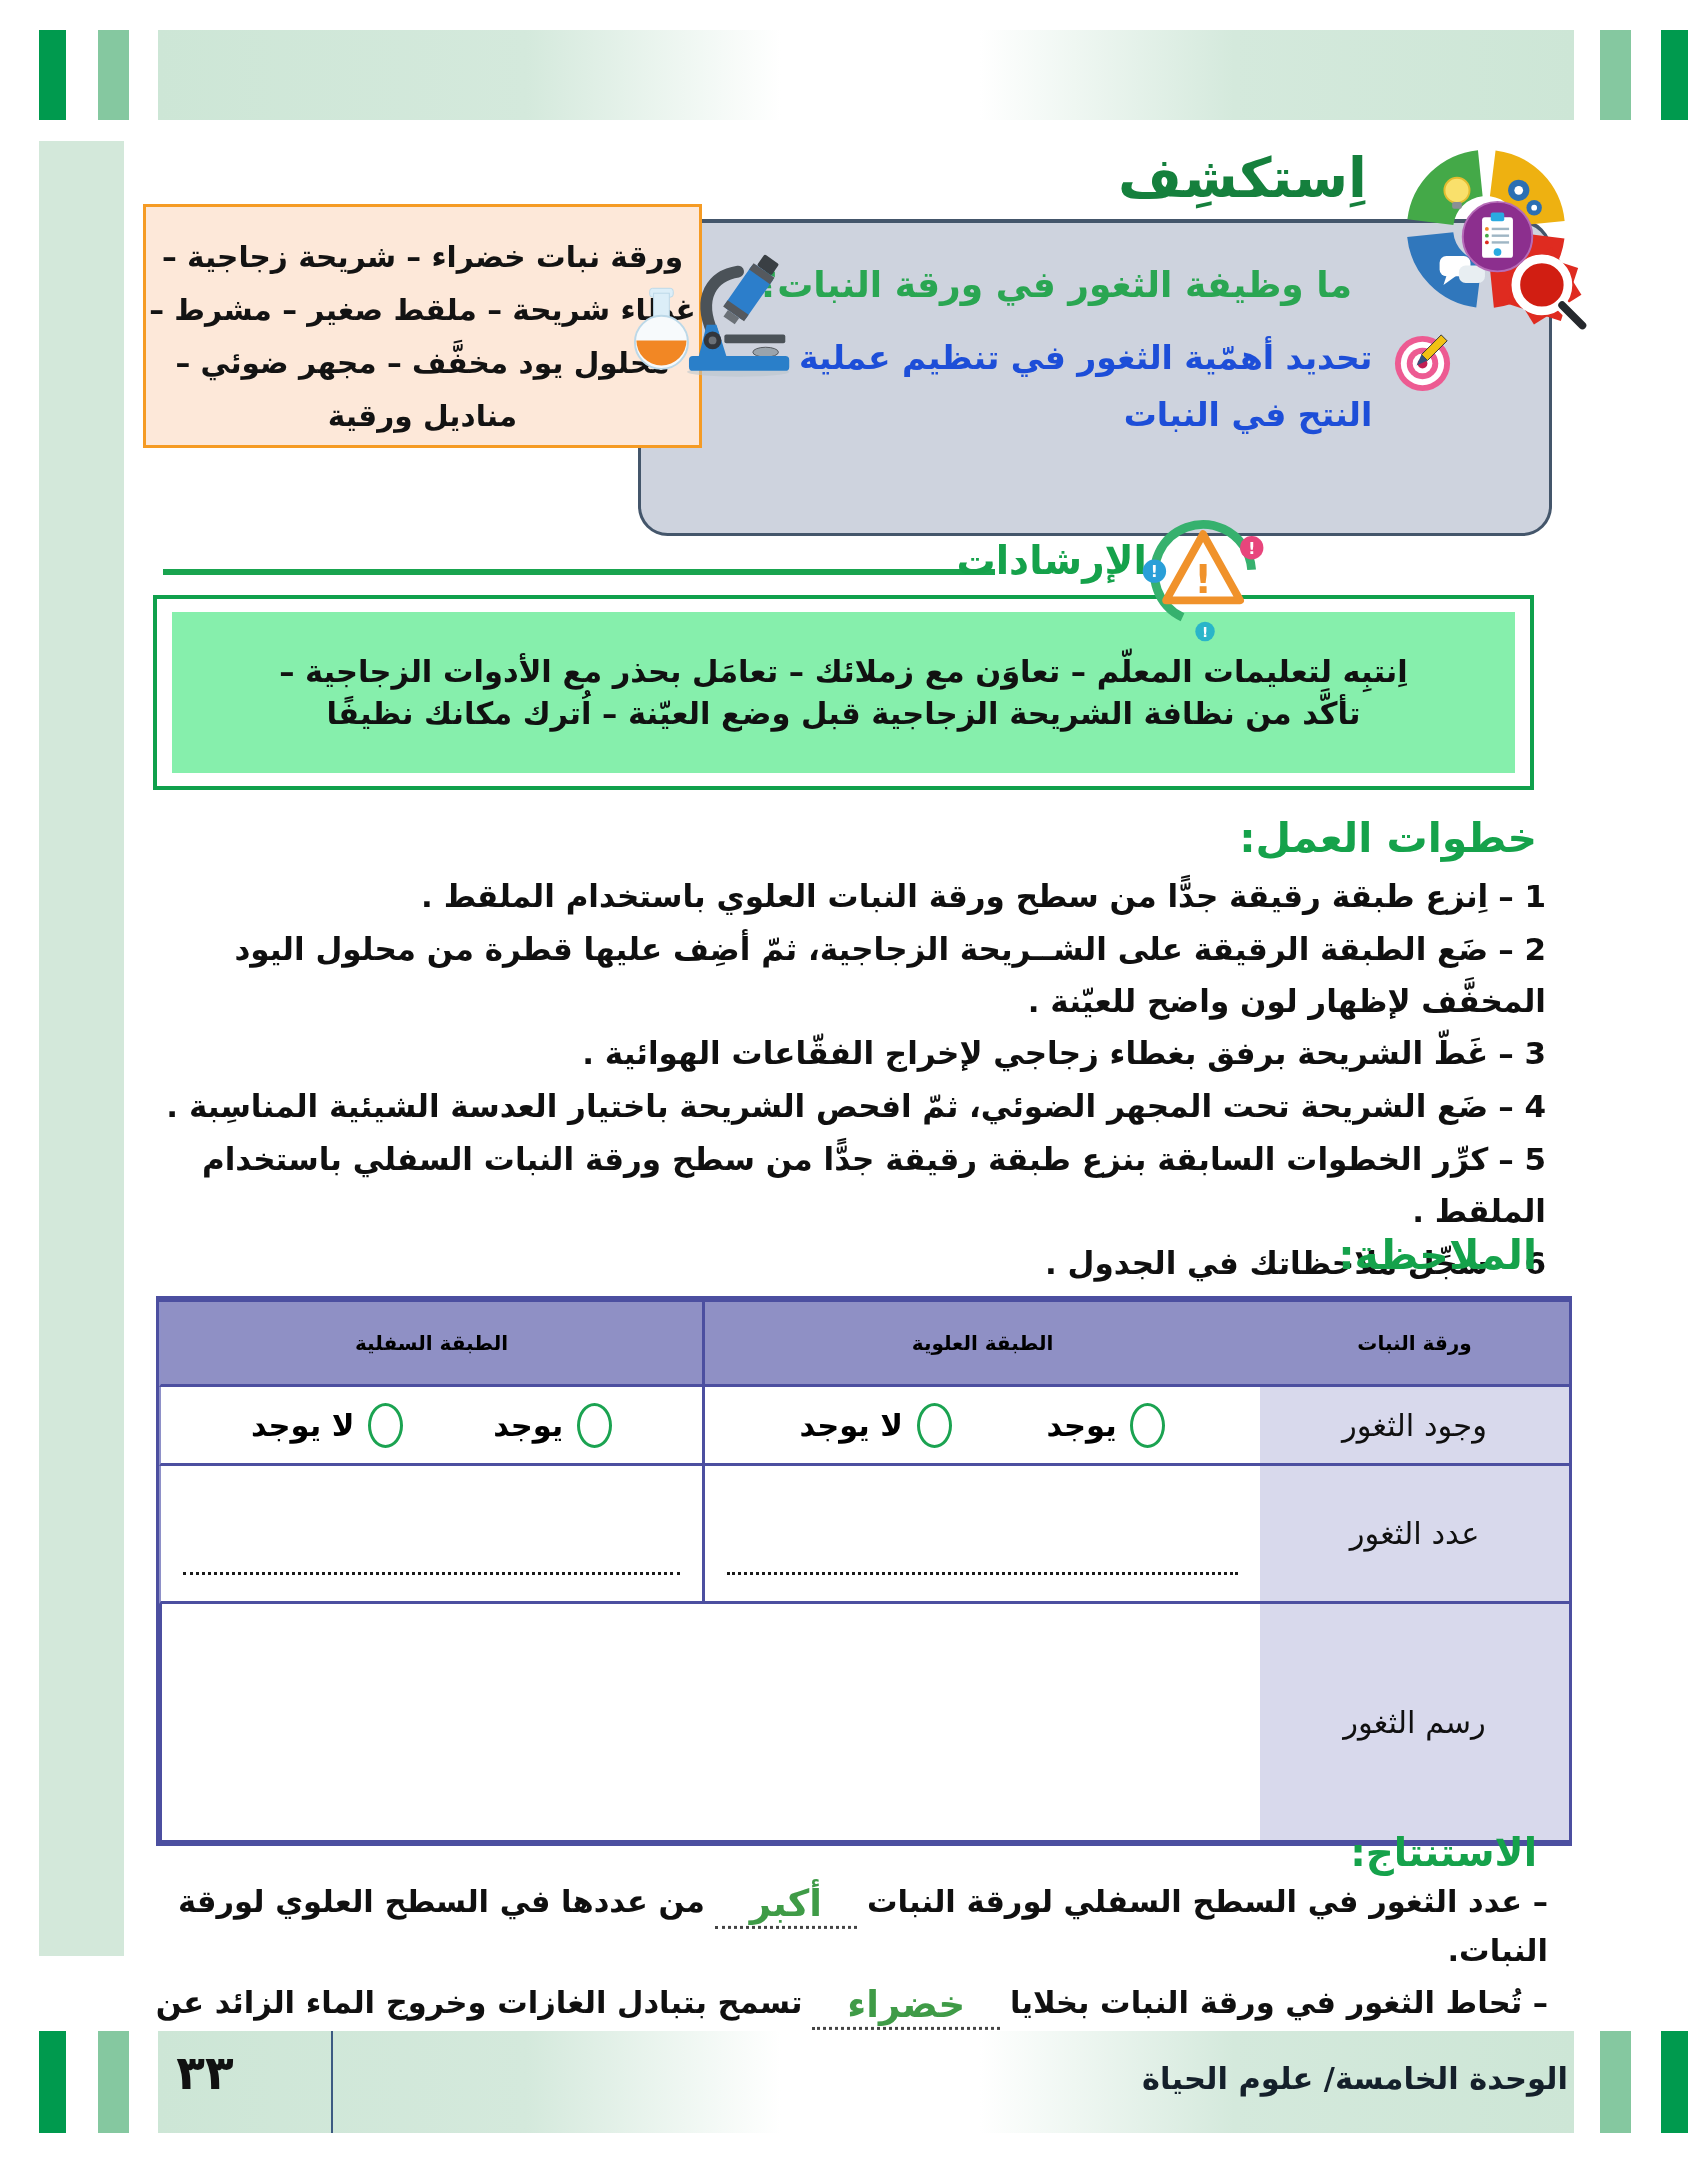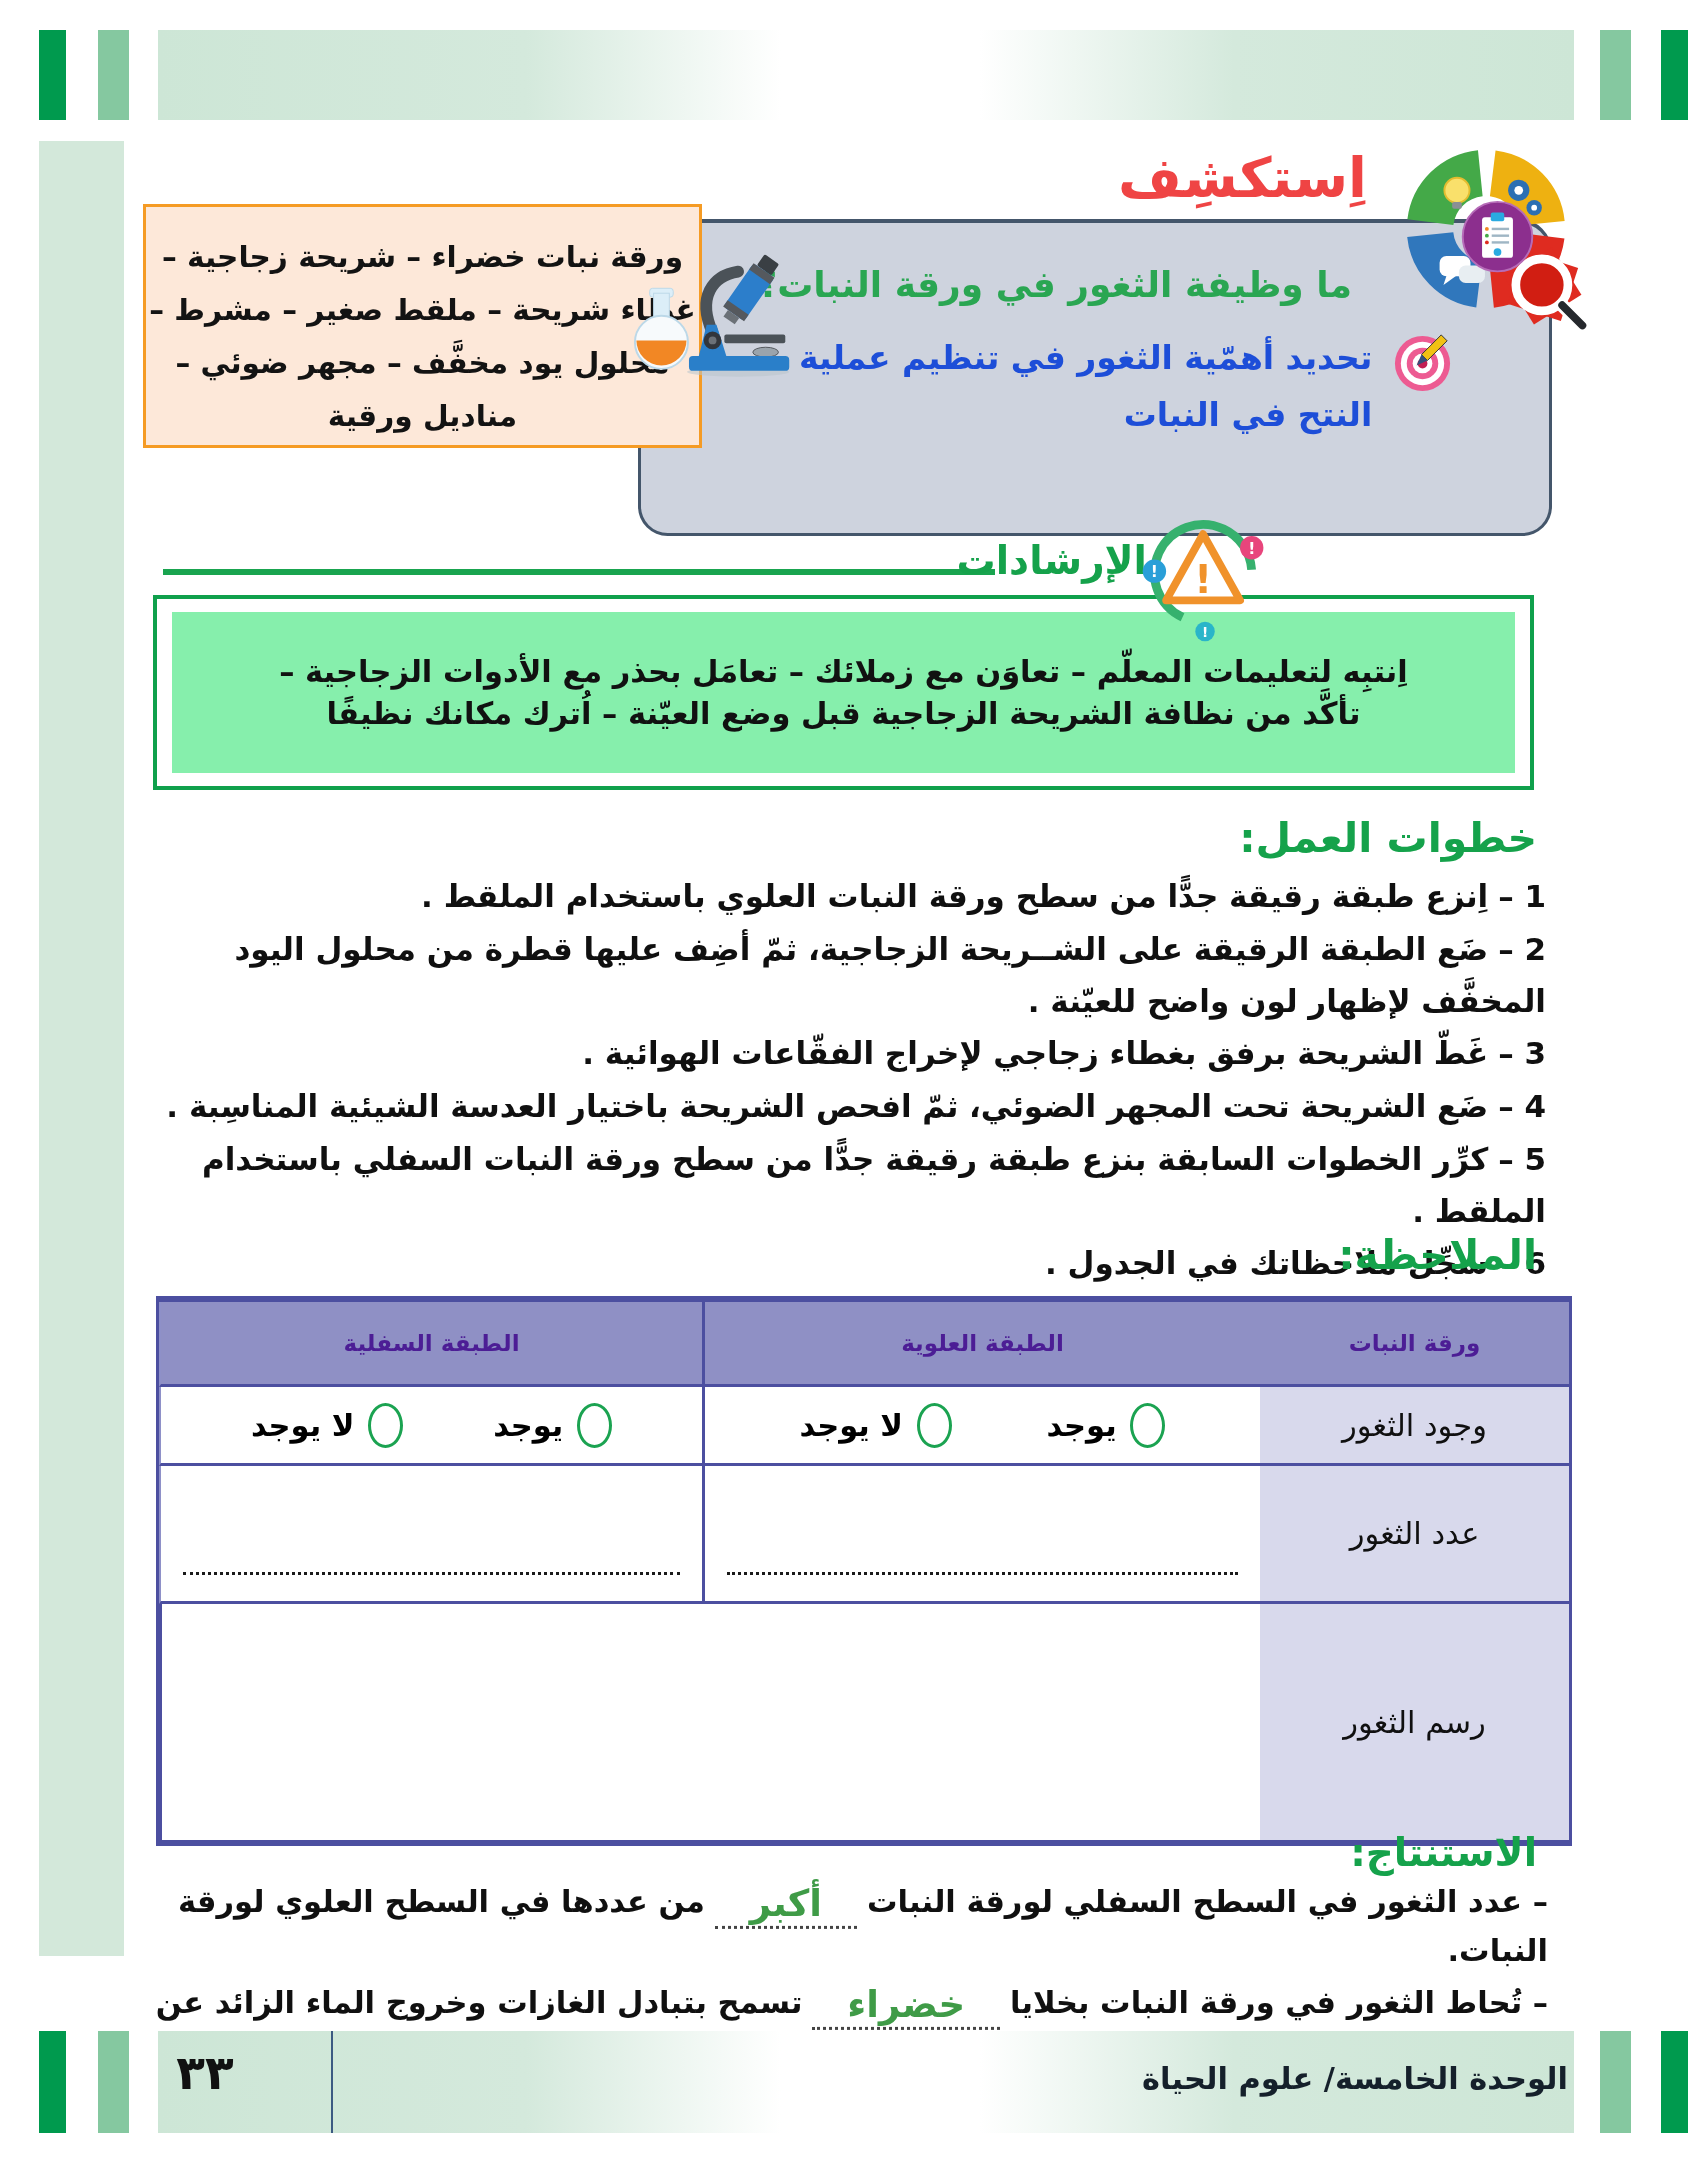--- a/index.html
+++ b/index.html
@@ -9,21 +9,21 @@
   
   .bar { position:absolute; height:90px; }
   .bar.dark  { background:#009a4e; width:26.6px; }
   .bar.mid   { background:#85c8a0; width:30.5px; }
   .strip { position:absolute; height:90px; width:1416px; left:158px;
     background:linear-gradient(90deg,#cde6d6 0%,#d4e9dc 26%,#ffffff 44%,#ffffff 58%,#d4e9dc 76%,#cde6d6 100%); }
   .side-strip { position:absolute; left:39px; top:141px; width:85px; height:1815px; background:#d3e8da; }
 
   
   .explore-title { position:absolute; left:1084px; top:146px; width:317px; text-align:center;
-    font-size:55px; font-weight:bold; color:#ef4444; }
+    font-size:55px; font-weight:bold; color:#15803d; }
   .question-box { position:absolute; left:638px; top:219px; width:914px; height:317px;
     background:#ced3de; border:3px solid #44566b; border-top-width:4.9px;
     border-radius:7.9px 33px 29.6px 29.6px; z-index:1; }
   .question { padding:41px 197px 0 29.6px; font-size:36px; font-weight:bold; color:#2aa652; text-align:right; }
   .objective-row { display:flex; align-items:flex-start; gap:17.7px; margin:23.6px 94px 0 0; }
   .objective-text { width:591px; font-size:33px; font-weight:bold; color:#1d4ed8; text-align:right; line-height:1.75; }
   .materials-box { position:absolute; left:143px; top:204px; width:559px; height:244px;
     background:#fde8d9; border:3.9px solid #f59b24; z-index:3; padding-top:23.6px; }
   .materials-box div { font-size:29.6px; font-weight:bold; color:#131313; text-align:center; line-height:1.8; }
   .microscope { position:absolute; left:630px; top:232px; z-index:4; }
@@ -46,21 +46,21 @@
     color:#101010; text-align:right; line-height:1.67; }
   .step { margin-bottom:1px; }
   .step .pfx { margin-left:9.9px; }
 
   
   .obs-title { right:169px; top:1231px; font-size:41px; }
   .obs-table { position:absolute; left:156px; top:1296px; width:1416px;
     display:grid; grid-template-columns:309px 558px 543px; grid-template-rows:85px 79px 138px 236px;
     border:3px solid #4c4fa0; border-top-width:6.9px; border-bottom-width:6.9px; background:#fff; }
   .cell { display:flex; align-items:center; justify-content:center; }
-  .th { background:#8f90c5; color:#4c1d95; font-size:23px; font-weight:bold; border-bottom:3.9px solid #4c4fa0; }
+  .th { background:#8f90c5; color:#000000; font-size:20px; font-weight:bold; border-bottom:3.9px solid #4c4fa0; }
   .label-cell { background:#d8d9ec; color:#101010; font-size:30.5px; font-weight:400; }
   .sep-major { border-left:3px solid #4c4fa0; }
   .sep-minor { border-left:2px solid #8e90c8; }
   .row-sep { border-bottom:3px solid #4c4fa0; }
   .presence-cell { display:flex; justify-content:space-evenly; align-items:center; font-size:30.5px; font-weight:700; }
   .opt { display:flex; align-items:center; gap:13.8px; }
   .radio { width:35px; height:45px; border:3.9px solid #1ba351; border-radius:50%; background:#fff; display:inline-block; }
   .count-cell { position:relative; }
   .dots { position:absolute; bottom:25.6px; left:21.7px; right:21.7px; border-bottom:3.9px dotted #1a1a1a; height:0; }
   .draw-cell { grid-column:span 2; background:#fff; }

